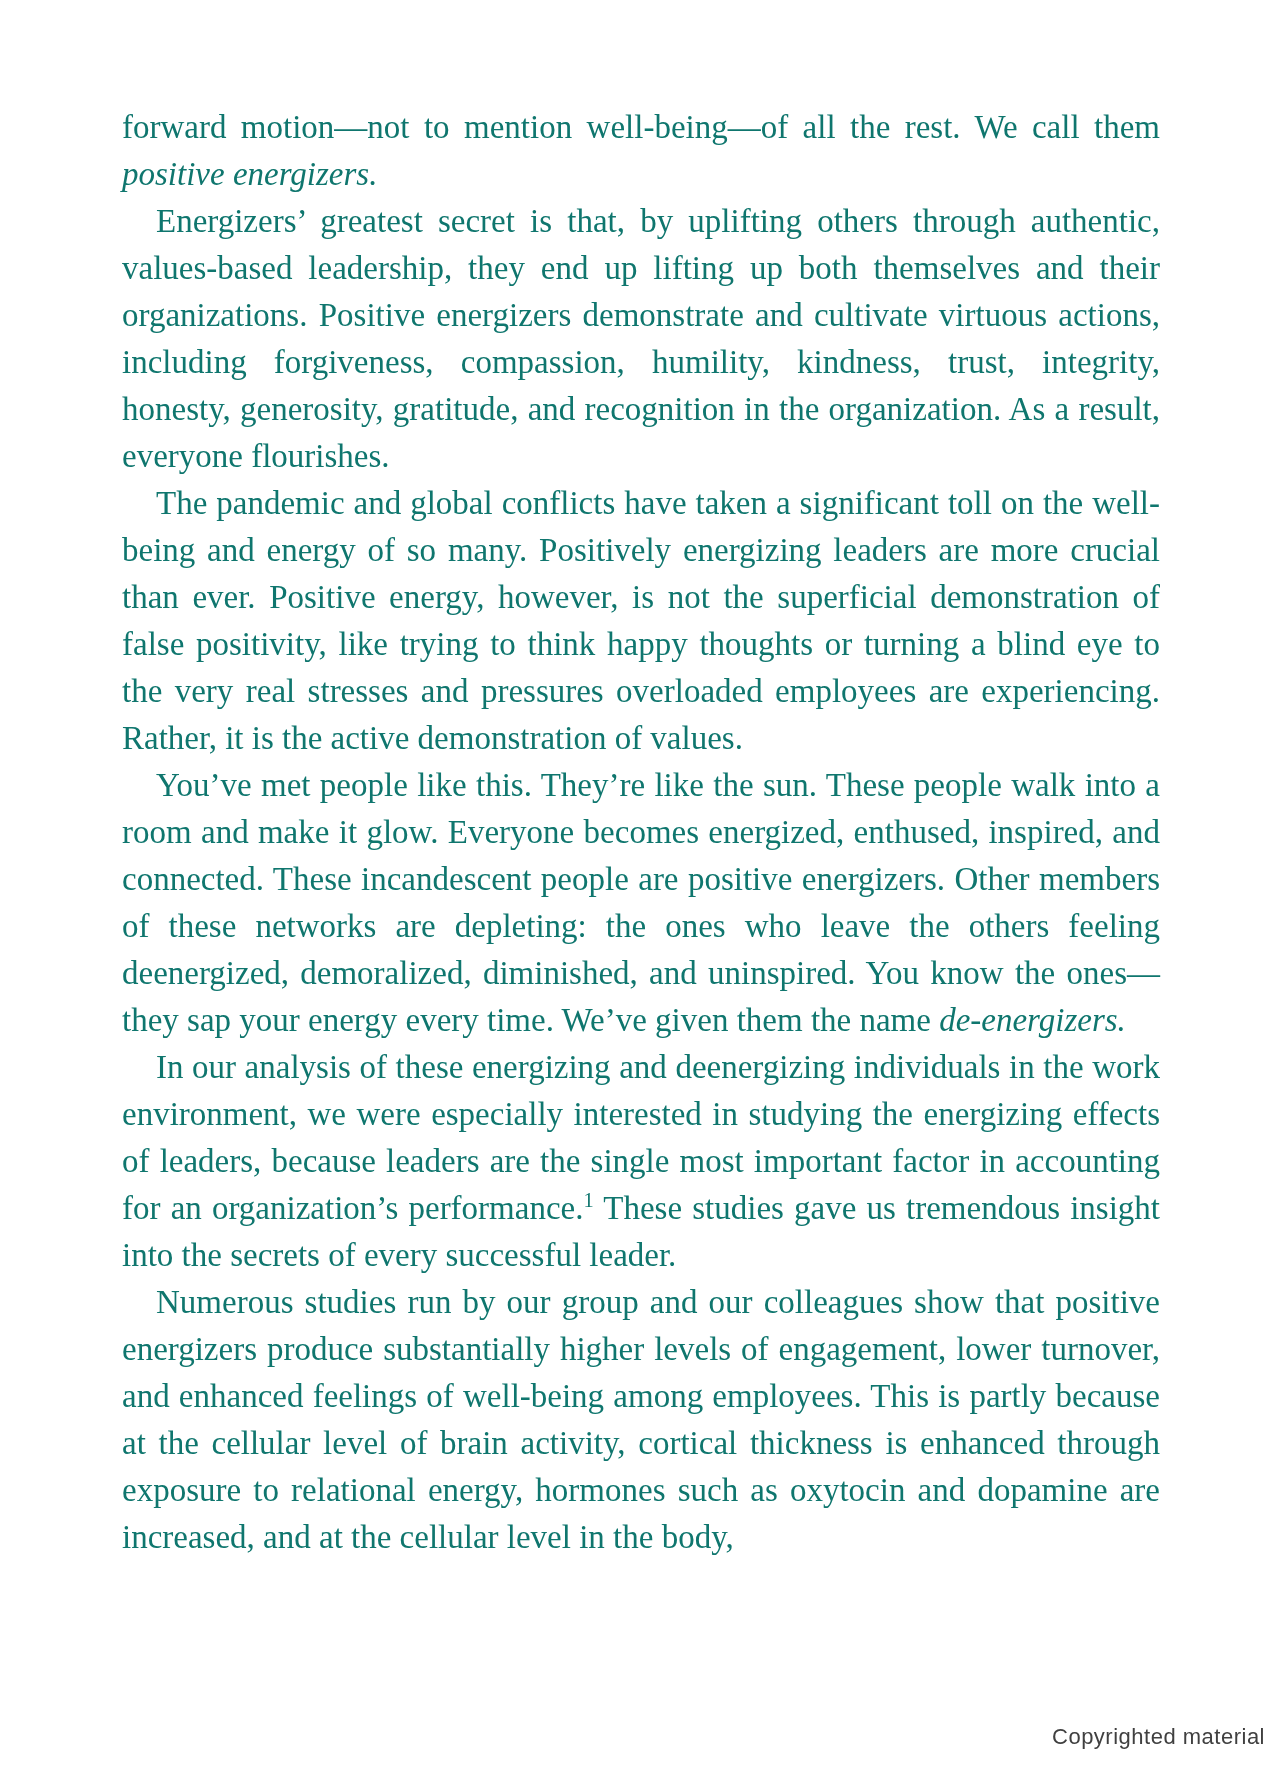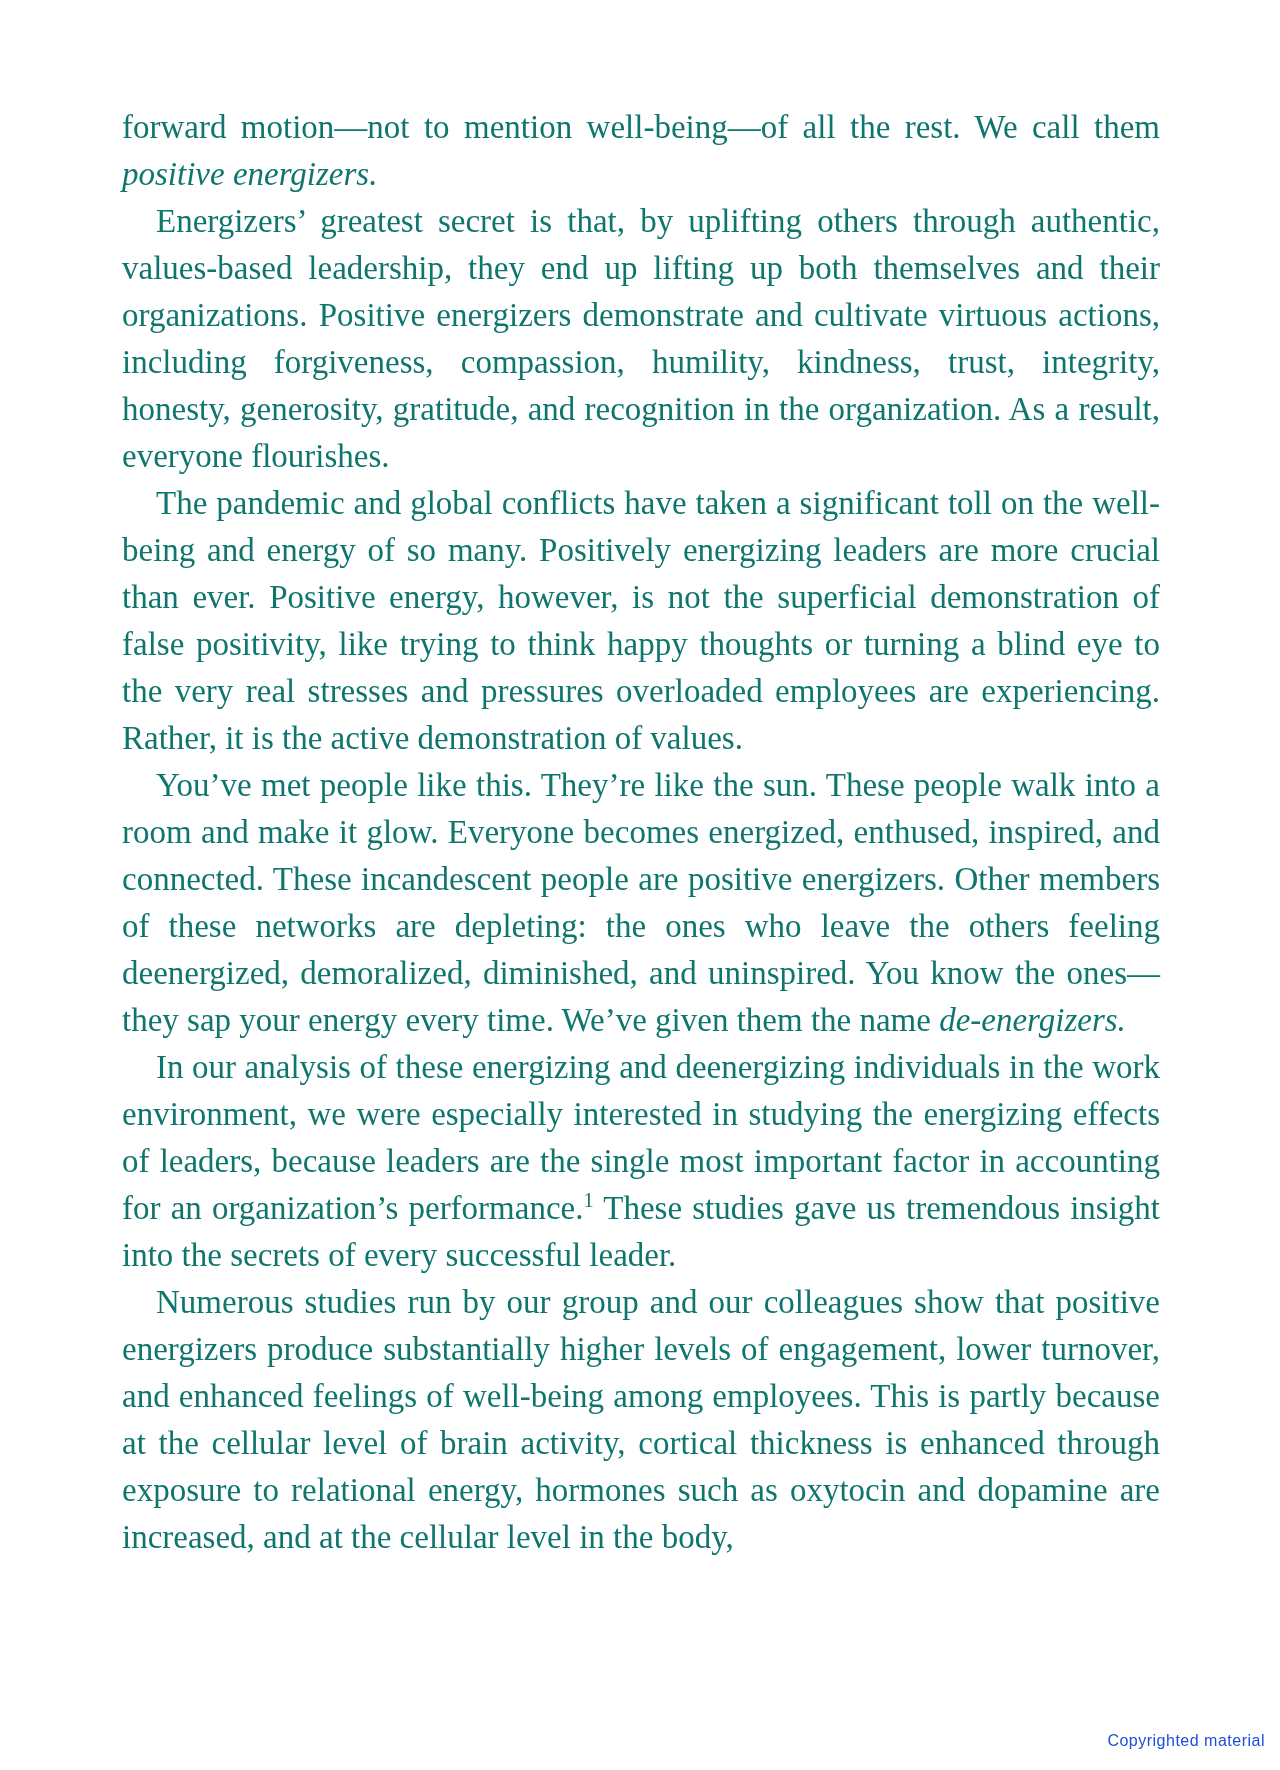--- a/index.html
+++ b/index.html
@@ -44,23 +44,23 @@
   .para sup {
     font-size: 0.62em;
     line-height: 0;
     vertical-align: super;
   }
   .copyright {
     position: absolute;
     right: 15px;
     bottom: 20px;
     font-family: "Liberation Sans", sans-serif;
-    font-size: 16px;
+    font-size: 22px;
     letter-spacing: 0.5px;
-    color: #1d4ed8;
+    color: #404040;
   }
 </style>
 </head>
 <body>
 
 <div class="page">
   <div class="text-column">
       <p class="para"><span>forward motion—not to mention well-being—of all the rest. We call them </span><em>positive energizers.</em></p>
       <p class="para indent"><span>Energizers’ greatest secret is that, by uplifting others through authentic, values-based leadership, they end up lifting up both themselves and their organizations. Positive energizers demonstrate and cultivate virtuous actions, including forgiveness, compassion, humility, kindness, trust, integrity, honesty, generosity, gratitude, and recognition in the organization. As a result, everyone flourishes.</span></p>
       <p class="para indent"><span>The pandemic and global conflicts have taken a significant toll on the well-being and energy of so many. Positively energizing leaders are more crucial than ever. Positive energy, however, is not the superficial demonstration of false positivity, like trying to think happy thoughts or turning a blind eye to the very real stresses and pressures overloaded employees are experiencing. Rather, it is the active demonstration of values.</span></p>

